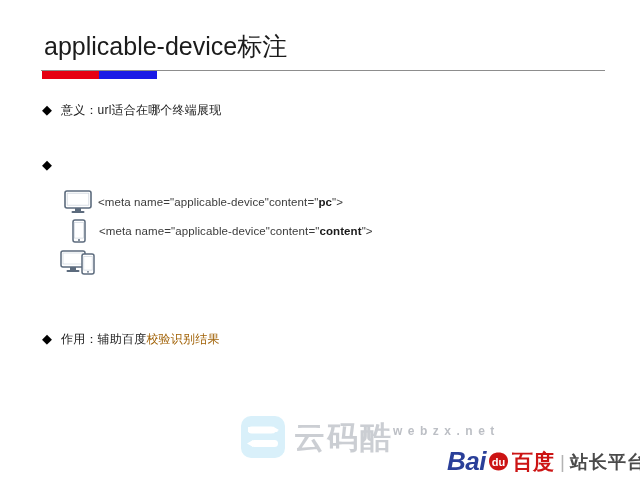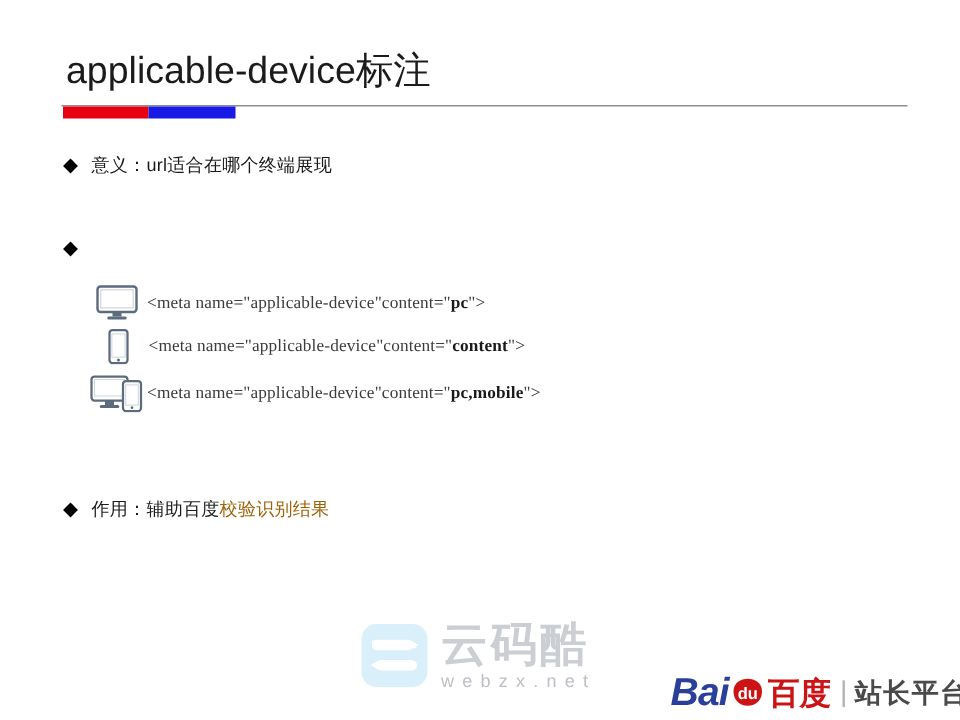--- a/index.html
+++ b/index.html
@@ -111,21 +111,21 @@
     align-items: center;
     justify-content: center;
     flex: 0 0 auto;
   }
   #meta-row-mobile .device-icon { width: 34px; }
   #meta-row-pcmobile .device-icon { width: 40px; }
 
   .meta-code {
     font-size: 11.5px;
     color: #3b3b3b;
-    font-family: Liberation Serif, serif;
+    font-family: Liberation Sans, sans-serif;
     letter-spacing: 0.1px;
     margin-left: 3px;
   }
   #meta-row-pc .meta-code { margin-left: 2px; }
   #meta-row-mobile .meta-code { margin-left: 3px; }
   #meta-row-pcmobile .meta-code { margin-left: 0px; }
   .meta-code b {
     font-weight: 700;
     color: #1a1a1a;
   }
@@ -140,35 +140,34 @@
     opacity: 0.95;
   }
   .wm-mark {
     width: 46px;
     height: 46px;
     flex: 0 0 auto;
   }
   .wm-text {
     margin-left: 8px;
     display: flex;
-    flex-direction: column;
     line-height: 1;
   }
   .wm-cn {
     font-size: 31px;
     color: #c9ccd1;
     letter-spacing: 2px;
     font-weight: 700;
   }
   .wm-en {
     font-size: 12px;
     color: #b9bcc2;
     letter-spacing: 5.5px;
     margin-top: 3px;
-    font-weight: 400;
+    font-weight: 700;
   }
 
   
   .baidu-logo {
     position: absolute;
     left: 447px;
     top: 446px;
     display: flex;
     align-items: center;
     white-space: nowrap;
@@ -256,21 +255,20 @@
       <svg width="36" height="26" viewBox="0 0 36 26" xmlns="http://www.w3.org/2000/svg">
         <rect x="1" y="2" width="24" height="16" rx="2" ry="2" fill="#ffffff" stroke="#5c6b7d" stroke-width="1.5"></rect>
         <rect x="3" y="4" width="20" height="11" fill="#ffffff" stroke="#cfd6de" stroke-width="0.7"></rect>
         <rect x="10" y="18" width="6" height="3" fill="#5c6b7d"></rect>
         <rect x="6.5" y="21" width="13" height="2" rx="1" fill="#5c6b7d"></rect>
         <rect x="22" y="5" width="12" height="20" rx="2" ry="2" fill="#ffffff" stroke="#5c6b7d" stroke-width="1.5"></rect>
         <rect x="23.8" y="7.6" width="8.4" height="13.5" fill="#ffffff" stroke="#cfd6de" stroke-width="0.7"></rect>
         <circle cx="28" cy="22.8" r="0.9" fill="#5c6b7d"></circle>
       </svg>
     </span>
-    <span class="meta-code"><span>&lt;meta name="applicable-device"content="</span><b>pc,mobile</b><span>"&gt;</span></span>
   </div>
 
   <div class="bullet-row" id="bullet-usage">
     <span class="bullet-mark">◆</span>
     <span class="bullet-text"><span>作用：辅助百度</span><span class="accent-text">校验识别结果</span></span>
   </div>
 
   <div class="watermark">
     <span class="wm-mark">
       <svg width="46" height="46" viewBox="0 0 46 46" xmlns="http://www.w3.org/2000/svg">

